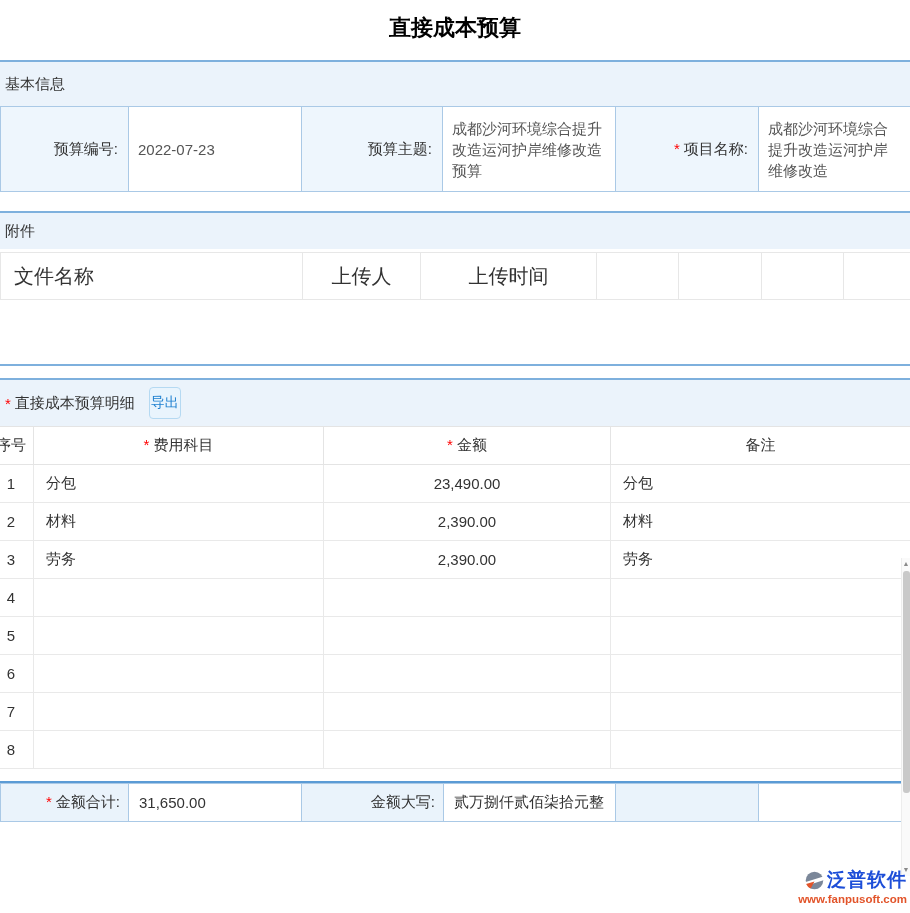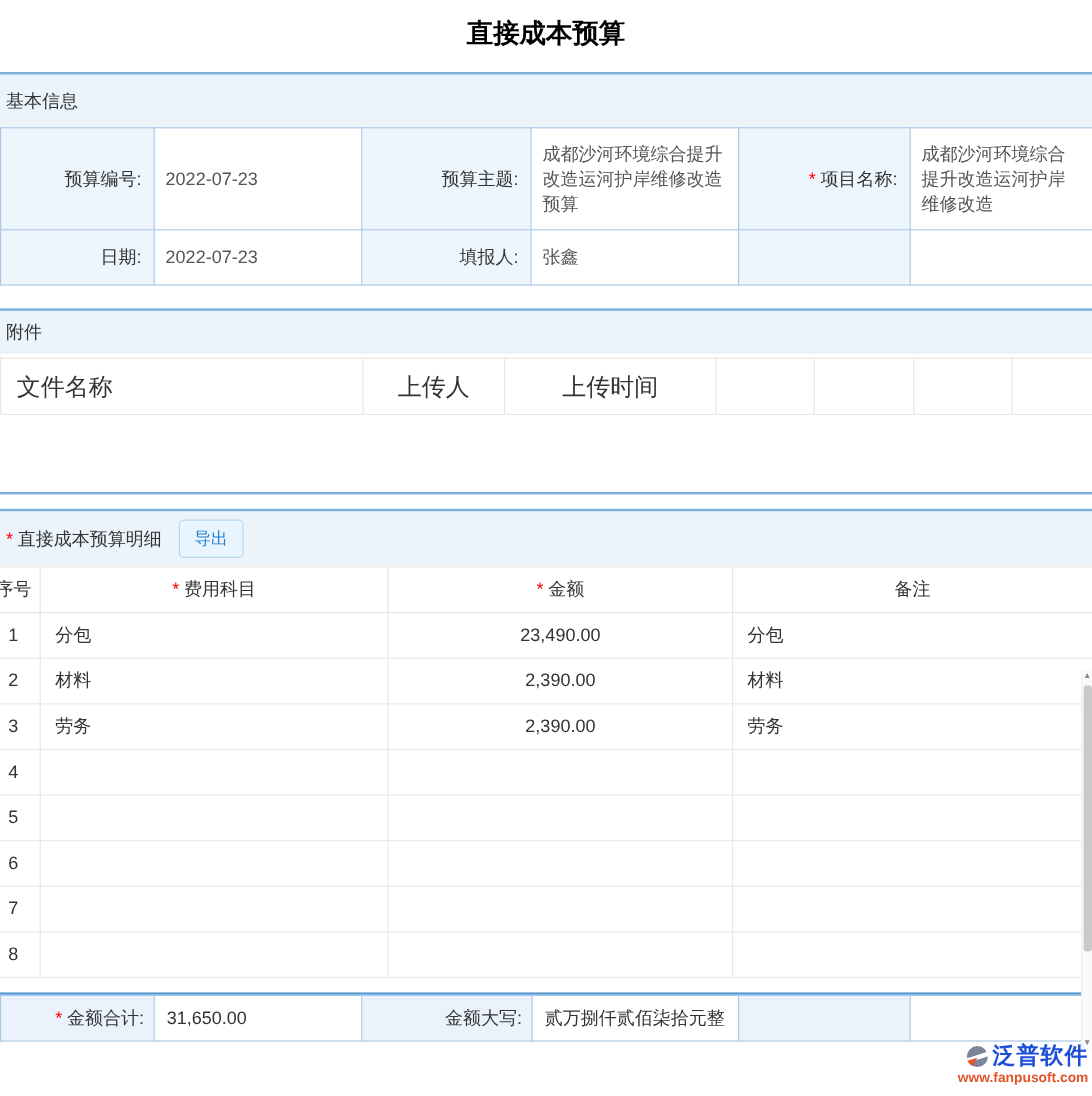--- a/index.html
+++ b/index.html
@@ -29,21 +29,21 @@
   
   table.attach { border-collapse: collapse; table-layout: fixed; width: 910px; margin-top: 3px; }
   table.attach td { border: 1px solid #e7e7e7; height: 47px; font-size: 20px; color: #333;
     background: #fff; }
   table.attach td.first { text-align: left; padding-left: 13px; }
   table.attach td.cen { text-align: center; }
   .attach-empty { height: 66px; border-bottom: 2px solid #7eb0dd; background: #fff; }
 
   
   .export-btn { background: #e9f4fd; border: 1px solid #b5d9f2; border-radius: 4px;
-    color: #2080d0; font-size: 14px; padding: 6px 12px; margin-left: 14px; cursor: pointer; }
+    color: #2080d0; font-size: 14px; padding: 6px 1px; margin-left: 14px; cursor: pointer; }
 
   
   .detail-clip { width: 910px; overflow: hidden; }
   table.detail { border-collapse: collapse; table-layout: fixed; width: 922px; margin-left: -12px; }
   table.detail th { font-weight: normal; font-size: 15px; color: #333; height: 38px;
     border: 1px solid #e4e4e4; background: #fff; text-align: center; }
   table.detail td { border: 1px solid #e9e9e9; height: 38px; font-size: 15px; color: #333;
     background: #fff; }
   td.c-seq { text-align: center; }
   td.c-subject, td.c-remark { text-align: left; padding-left: 12px; }
@@ -89,28 +89,20 @@
       <col style="width:152px">
     </colgroup>
   <tbody>
       <tr class="r1">
     <td class="lbl">预算编号:</td>
     <td class="val">2022-07-23</td>
     <td class="lbl">预算主题:</td>
     <td class="val">成都沙河环境综合提升改造运河护岸维修改造预算</td>
     <td class="lbl"><span class="req">*</span><span>项目名称:</span></td>
     <td class="val">成都沙河环境综合提升改造运河护岸维修改造</td>
-  </tr>
-  <tr class="r2">
-    <td class="lbl">日期:</td>
-    <td class="val">2022-07-23</td>
-    <td class="lbl">填报人:</td>
-    <td class="val">张鑫</td>
-    <td class="lbl"></td>
-    <td class="val"></td>
   </tr>
 </tbody>
   </table>
 
 <div class="band band-attach">
   <span>附件</span>
 </div>
 <table class="attach">
   <colgroup>
       <col style="width:302px">

